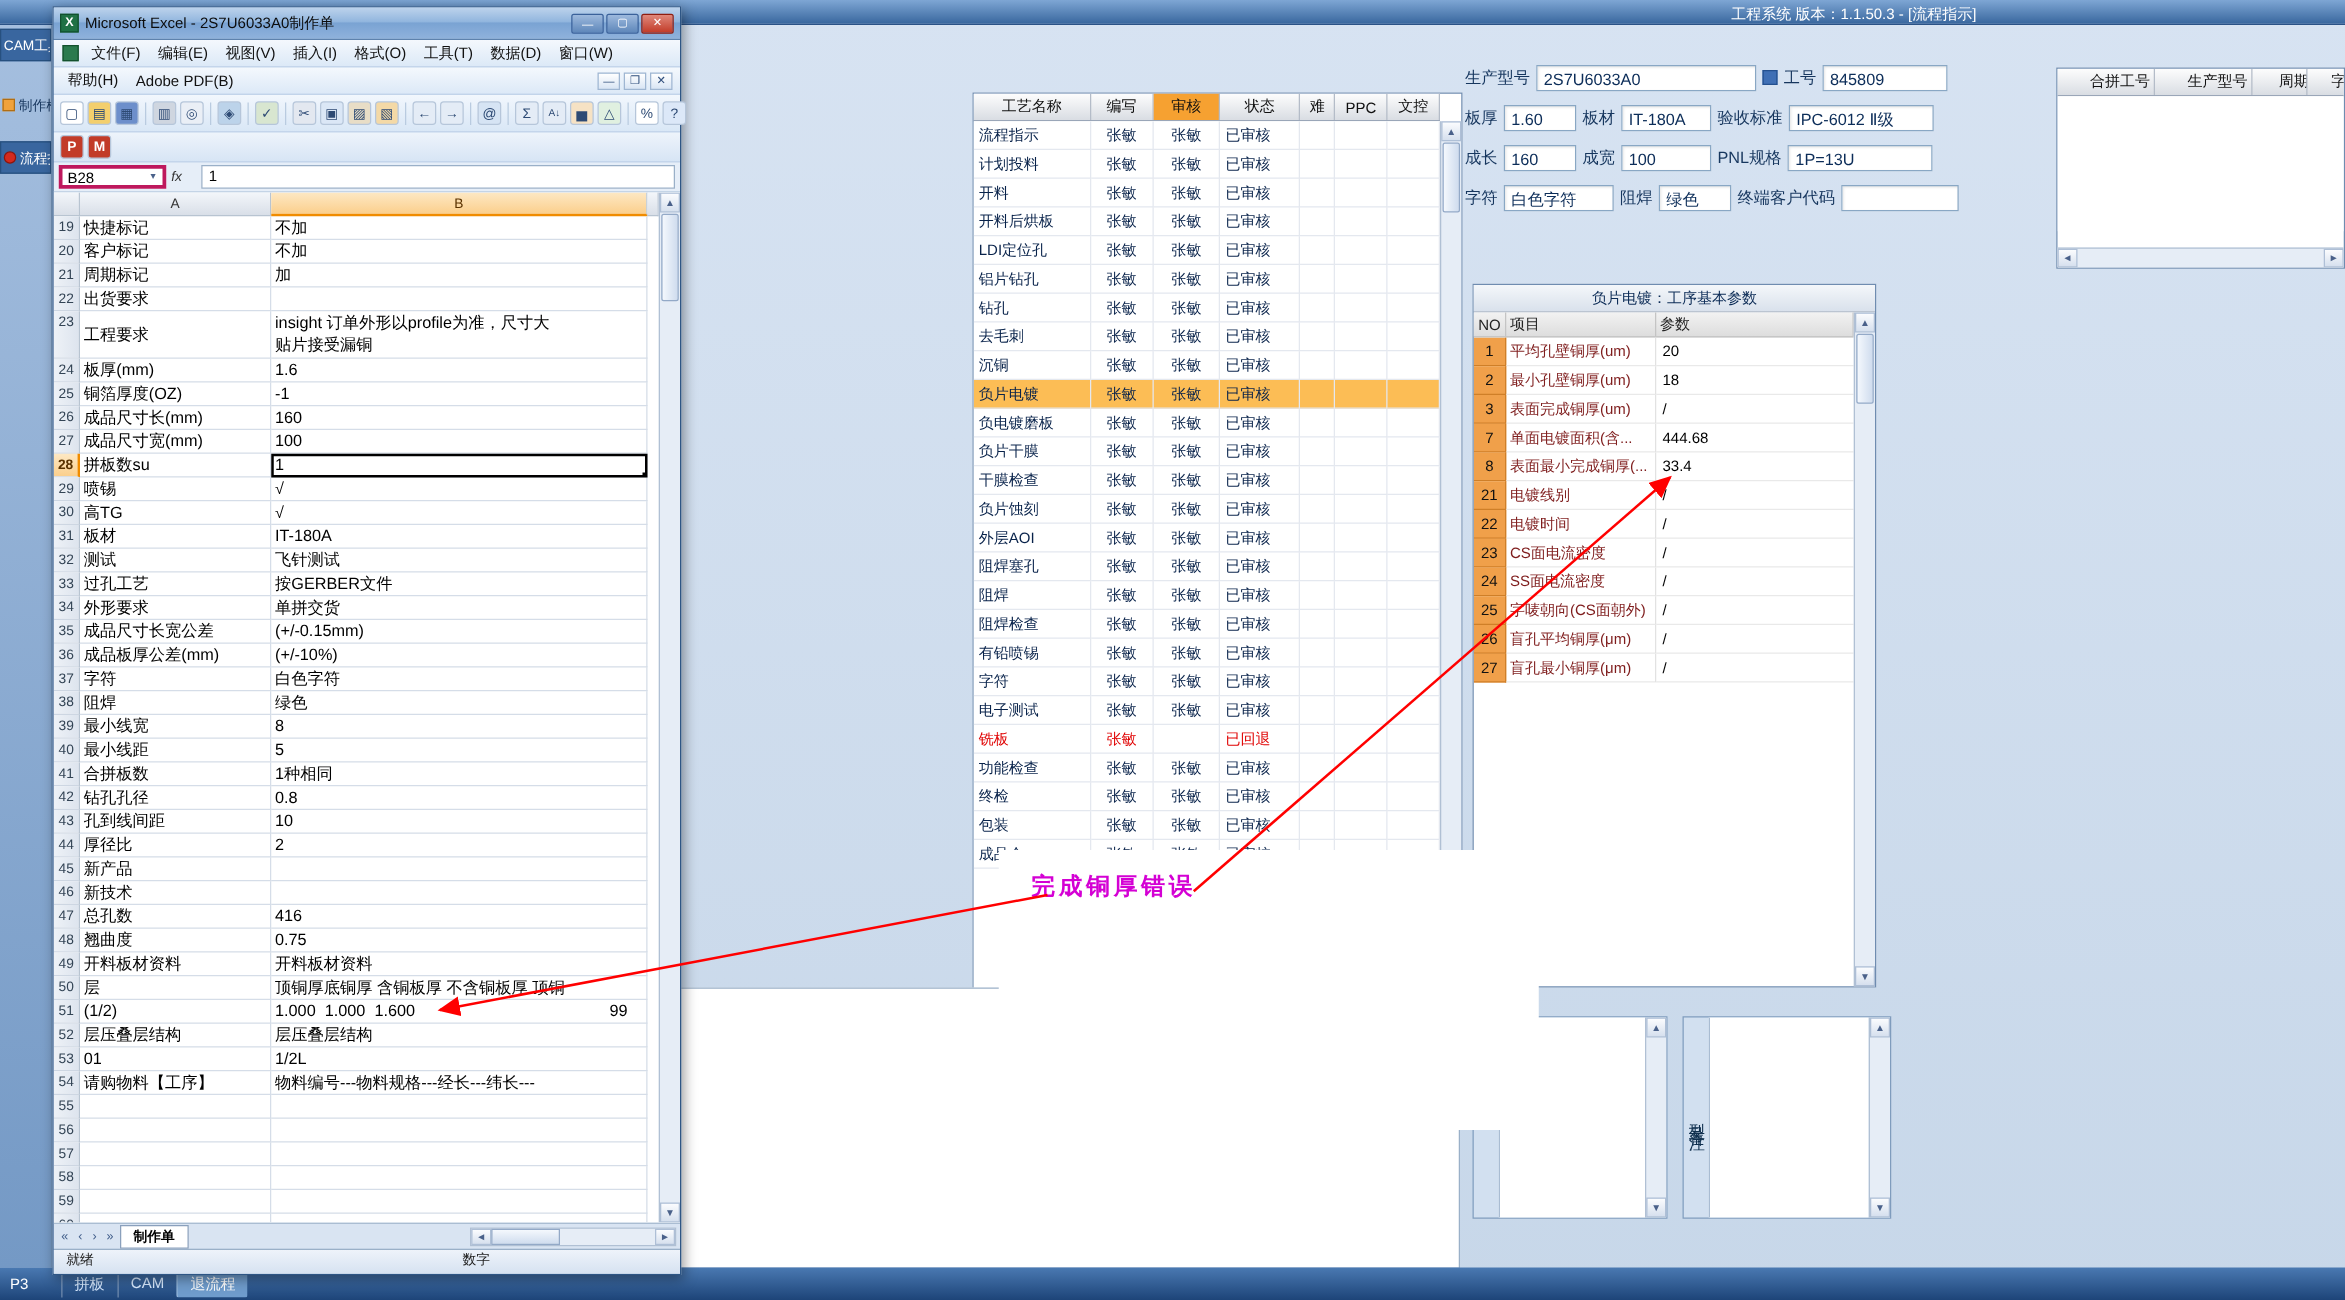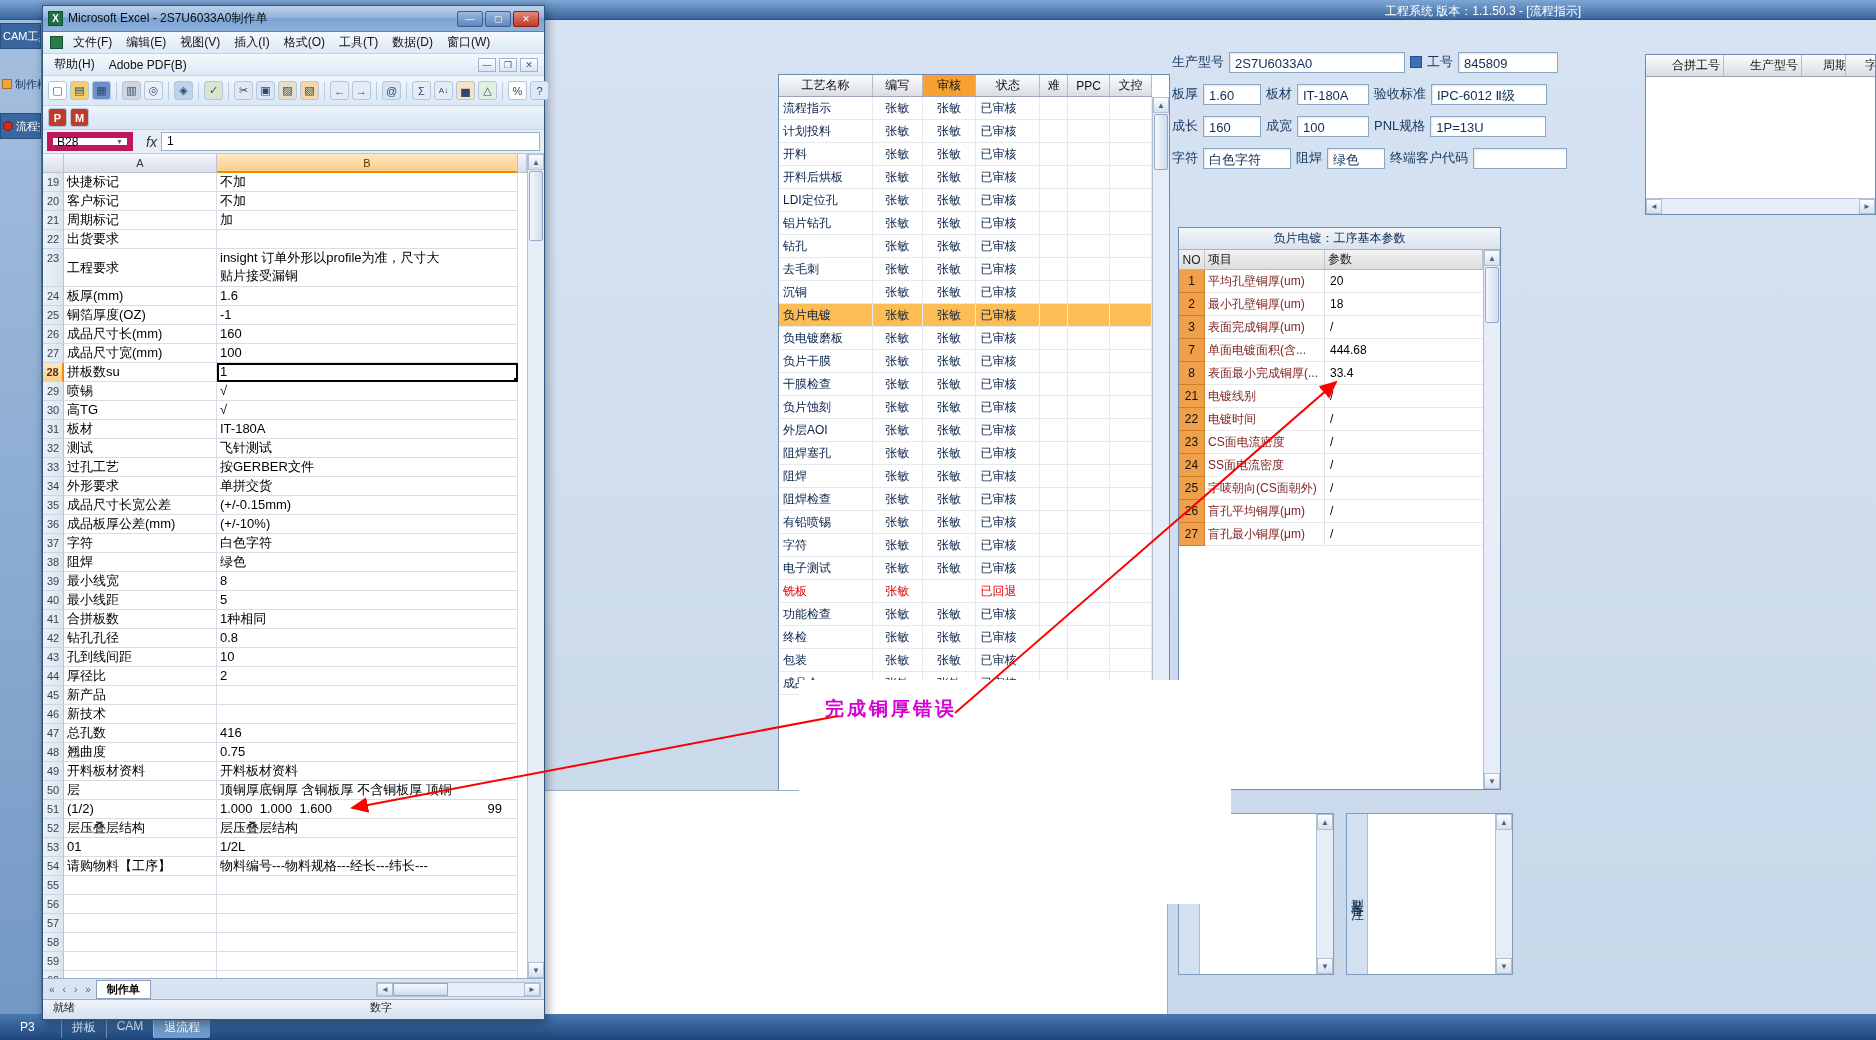--- a/index.html
+++ b/index.html
@@ -107,21 +107,21 @@
     font-size:13px; color:#10304f; }
   .nb-label.vertical { writing-mode:vertical-rl; text-orientation:upright; letter-spacing:3px; }
   .nb-body { flex:1; background:#fff; border-left:1px solid #a9bcd2; }
   .nb-scroll { width:17px; background:#e6edf6; border-left:1px solid #b0c0d4; position:relative; }
 
   .bottom-white { position:absolute; left:538px; top:790px; width:630px; height:225px;
     background:#fff; border:1px solid #9ab0c8; }
 
   .eng-bottombar { position:absolute; left:0; right:0; bottom:0; height:26px;
     background:linear-gradient(#4a79b2,#1d4478); display:flex; align-items:center;
-    color:#fff; font-size:12px; padding-left:20px; }
+    color:#fff; font-size:12px; padding-left:8px; }
   .bb-left { margin-right:26px; }
   .bb-tab { color:#d8eaff; padding:2px 10px; border-left:1px solid rgba(255,255,255,.35); }
   .bb-tab.active { background:#6f9ccc; color:#fff; border-radius:2px; }
 
   
   #excel { position:absolute; left:42px; top:5px; width:503px; height:1015px; z-index:50;
     background:#c3d6ec; border:1px solid #2e5685; box-shadow:2px 3px 10px rgba(0,0,0,.4);
     display:flex; flex-direction:column; }
   .xl-title { flex:none; height:26px; display:flex; align-items:center; gap:5px; padding:0 5px;
     background:linear-gradient(#bdd3ec 0%,#92b6de 45%,#7aa3d3 50%,#8fb2dc 100%);
@@ -145,24 +145,24 @@
   .xl-tools { flex:none; height:30px; background:linear-gradient(#f2f7fd,#d9e7f6); display:flex;
     align-items:center; padding:0 5px; gap:3px; border-bottom:1px solid #c2d4ea; }
   .tb-icon { width:19px; height:19px; border-radius:3px; border:1px solid #b6c6da; display:flex;
     align-items:center; justify-content:center; font-size:11px; color:#2d4a74; flex:none; }
   .tb-sep { width:1px; height:18px; background:#b9cbe0; margin:0 2px; flex:none; }
   .xl-tools2 { flex:none; height:24px; background:linear-gradient(#eef4fb,#d7e5f5); display:flex;
     align-items:center; padding:0 5px; gap:3px; border-bottom:1px solid #c2d4ea; }
 
   .xl-formula { flex:none; height:24px; background:#e6eef8; display:flex; align-items:center;
     gap:4px; padding:2px 4px; border-bottom:1px solid #b9cbe0; }
-  .name-box { width:86px; height:19px; background:#fff; border:6px solid #be185d; font-size:12px;
+  .name-box { width:86px; height:19px; background:#fff; border:3px solid #be185d; font-size:12px;
     padding:1px 4px; display:flex; align-items:center; color:#000; }
   .nb-arrow { margin-left:auto; font-size:7px; color:#4a618a; }
-  .fx { font-style:italic; font-size:14px; color:#333; width:20px; text-align:right; }
+  .fx { font-style:italic; font-size:11px; color:#333; width:20px; text-align:left; }
   .fbar { flex:1; height:19px; background:#fff; border:1px solid #9ab0c8; font-size:12px;
     padding:1px 5px; color:#000; }
 
   .xl-grid { flex:1; position:relative; background:#fff; overflow:hidden; }
   .col-headers { position:absolute; top:0; left:0; right:17px; height:19px; display:flex; }
   .corner { width:21px; flex:none; background:linear-gradient(#f3f6fa,#d9dfe8);
     border-right:1px solid #b8c4d1; border-bottom:1px solid #b8c4d1; }
   .col-h { flex:none; background:linear-gradient(#f3f6fa,#d9dfe8); border-right:1px solid #b8c4d1;
     border-bottom:1px solid #b8c4d1; text-align:center; font-size:11px; color:#333; line-height:18px; }
   .col-h.a { width:153px; } .col-h.b { width:301px; } .col-h.sliver { flex:1; }

